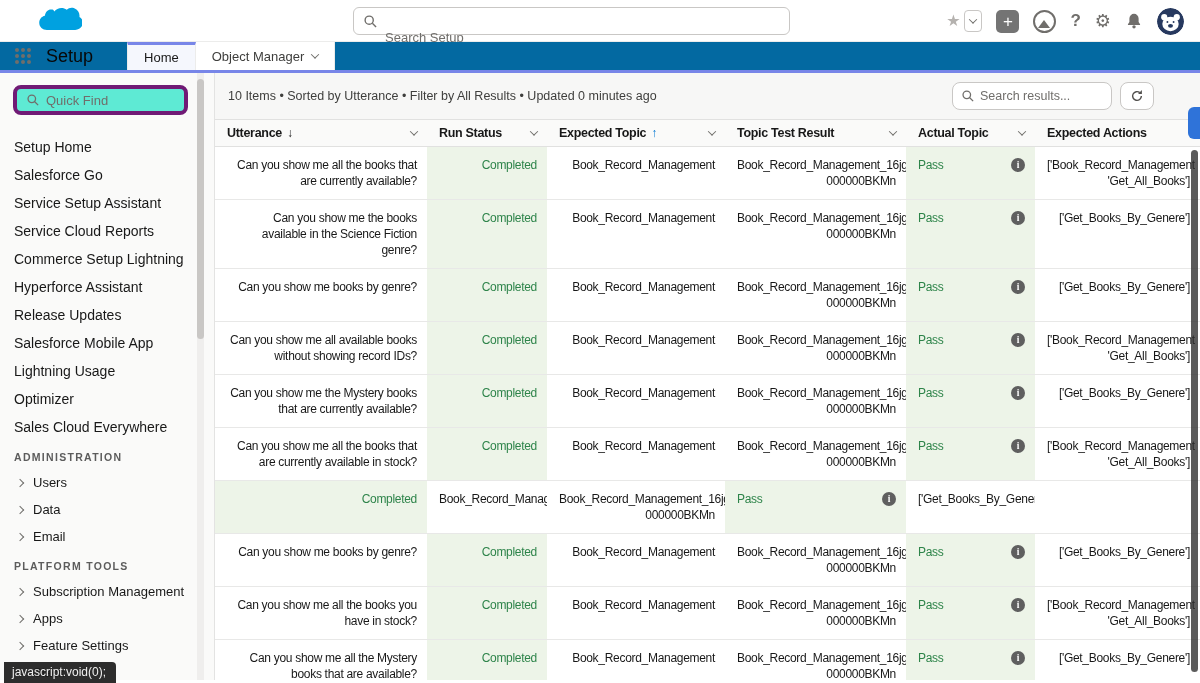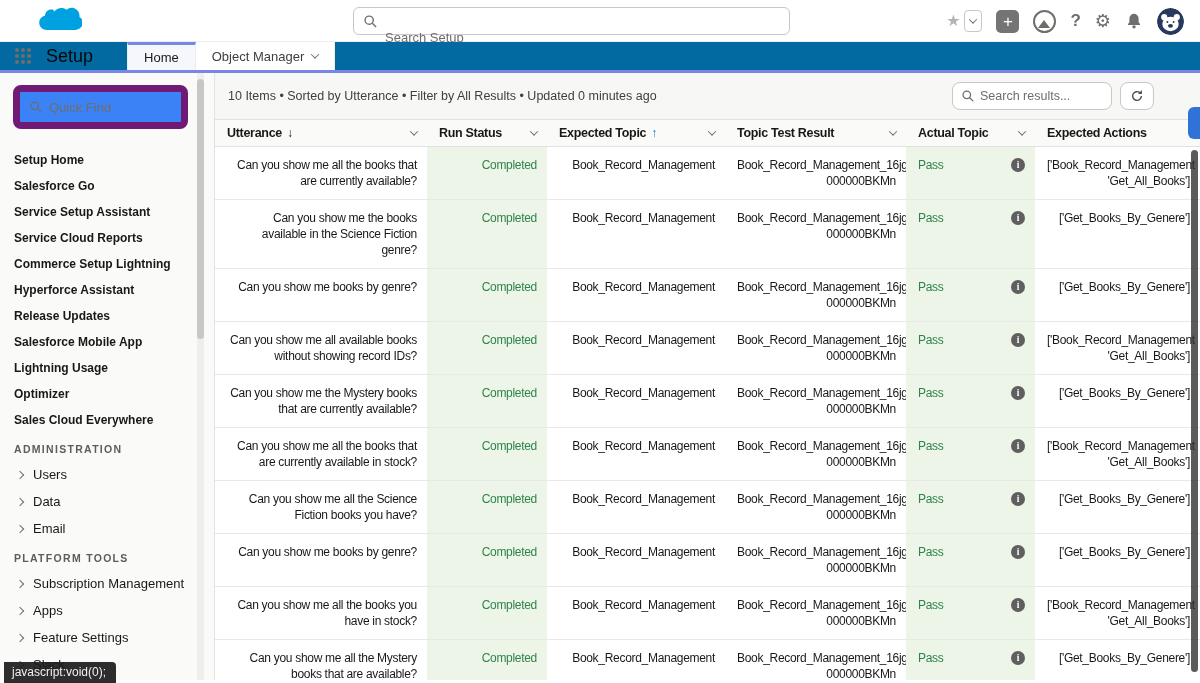--- a/index.html
+++ b/index.html
@@ -42,27 +42,27 @@
   .tab { display:flex; align-items:center; gap:8px; padding:11px 16px; font-size:13px; color:#3e3e3c;
     border-left:1px solid #ececeb; border-right:1px solid #ececeb; background:#fff; }
   .tab.active { background:#f5f7fd; border-top:3px solid #7886e8; color:#181818; }
   .tab + .tab { border-left:none; }
 
   
   .body { display:flex; height:607px; }
 
   
   .sidebar { position:relative; width:215px; background:#fafaf9; border-right:1px solid #e3e3e2; overflow:hidden; flex:0 0 auto; }
-  .quick-find { margin:12px 26px 12px 13px; height:44px; border:7px solid #701a75; border-radius:8px; background:#3b82f6;
+  .quick-find { margin:12px 26px 12px 13px; height:30px; border:4px solid #701a75; border-radius:8px; background:#5eead4;
     display:flex; align-items:center; padding:0 10px; }
   .quick-find svg { margin-right:7px; flex:0 0 auto; }
   .quick-find input { border:none; outline:none; width:100%; font-size:13px; font-family:inherit; background:transparent; color:#181818; }
   .quick-find input::placeholder { color:#706e6b; }
   .side-nav { padding:6px 0 0 0; }
-  .side-item { padding:6px 8px 6px 14px; font-size:12px; color:#181818; cursor:pointer; white-space:nowrap;font-weight:bold; }
+  .side-item { padding:6px 8px 6px 14px; font-size:14px; color:#181818; cursor:pointer; white-space:nowrap; }
   .side-section-title { padding:10px 8px 6px 14px; font-size:10.5px; font-weight:700; letter-spacing:1.3px; color:#5c5c5c; }
   .side-exp { display:flex; align-items:center; gap:10px; padding:6px 8px 6px 17px; font-size:13px; color:#181818; white-space:nowrap; }
   .side-exp .chev { border-color:#706e6b; flex:0 0 auto; }
   .side-scroll-track { position:absolute; top:0; bottom:0; right:10px; width:7px; background:#efeeed; }
   .side-scroll-thumb { position:absolute; top:6px; right:10px; width:7px; height:260px; background:#c9c7c5; border-radius:4px; }
 
   
   .main { position:relative; flex:1; display:flex; flex-direction:column; background:#fff; min-width:0; }
   .toolbar { height:46px; background:#f7f7f6; display:flex; align-items:center; padding:0 46px 0 13px; }
   .summary { font-size:12.5px; color:#3e3e3c; flex:1; }
@@ -351,21 +351,20 @@
     </div>
     <div class="td">Book_Record_Management</div>
     <div class="td">Book_Record_Management_16jg5 000000BKMn</div>
     <div class="td green-bg result-cell">
       <span class="green-text">Pass</span>
       <span class="info-icon">i</span>
     </div>
     <div class="td">['Book_Record_Management 'Get_All_Books']</div>
   </div>
             <div class="tr">
-    <div class="td">Can you show me all the Science Fiction books you have?</div>
     <div class="td green-bg">
       <span class="green-text">Completed</span>
     </div>
     <div class="td">Book_Record_Management</div>
     <div class="td">Book_Record_Management_16jg5 000000BKMn</div>
     <div class="td green-bg result-cell">
       <span class="green-text">Pass</span>
       <span class="info-icon">i</span>
     </div>
     <div class="td">['Get_Books_By_Genere']</div>

